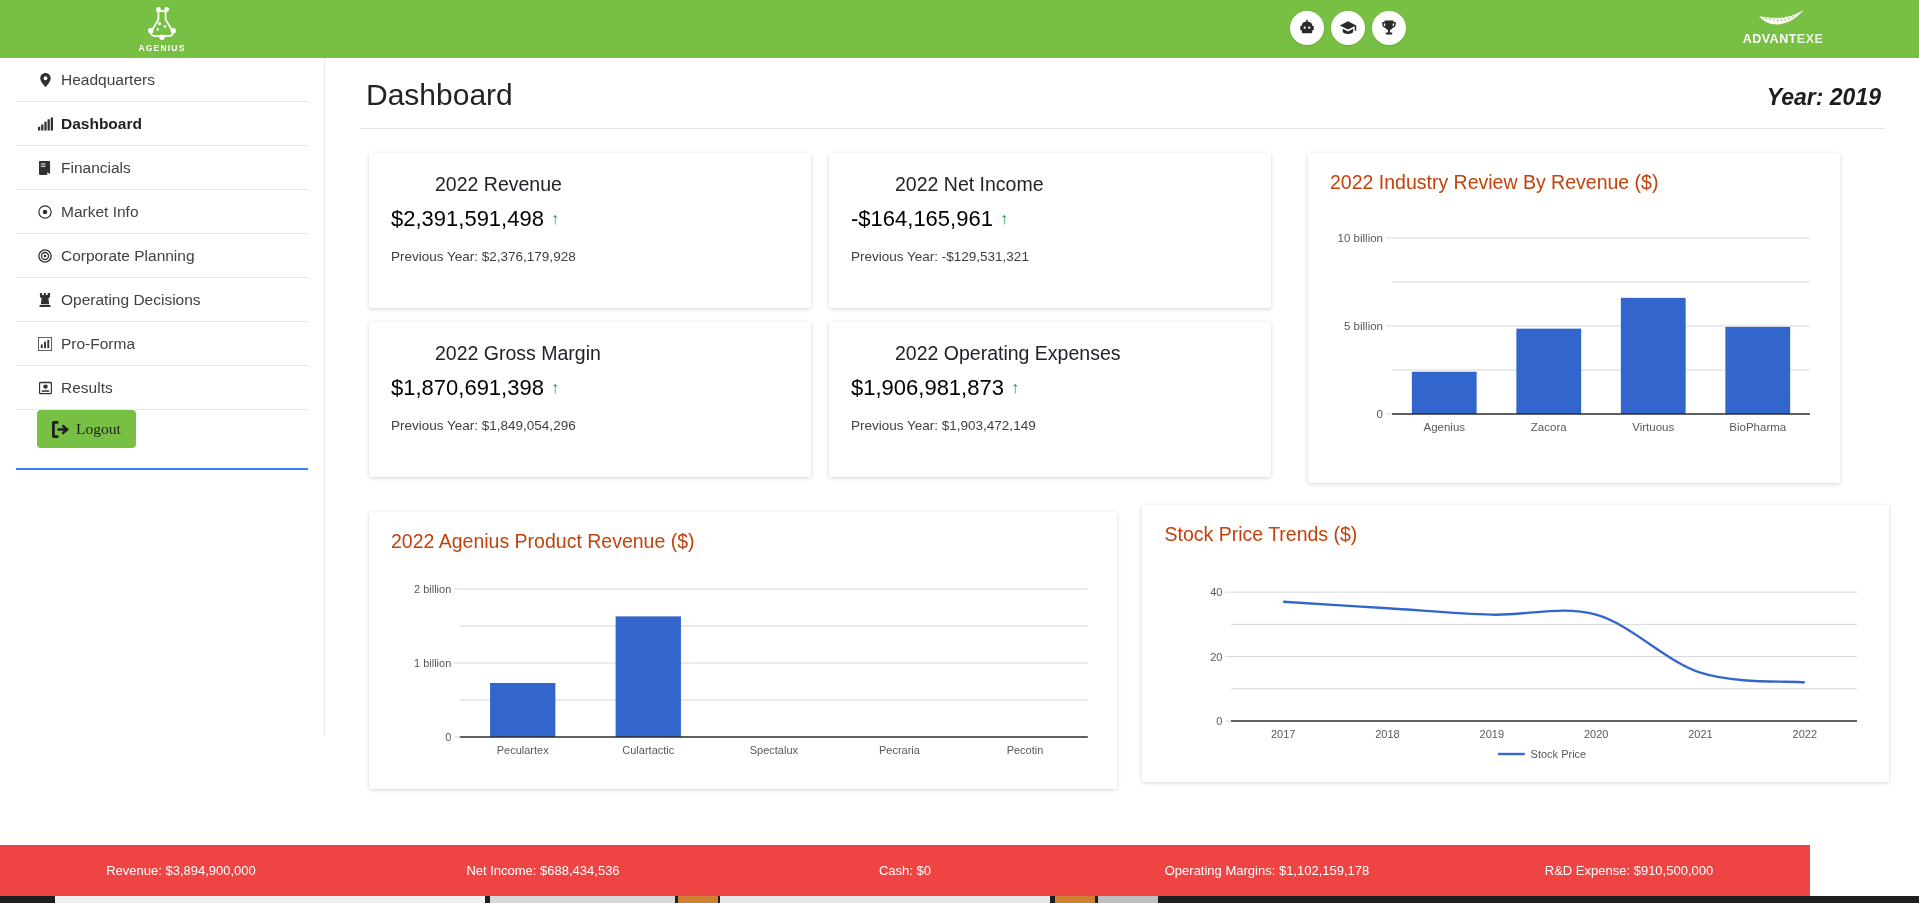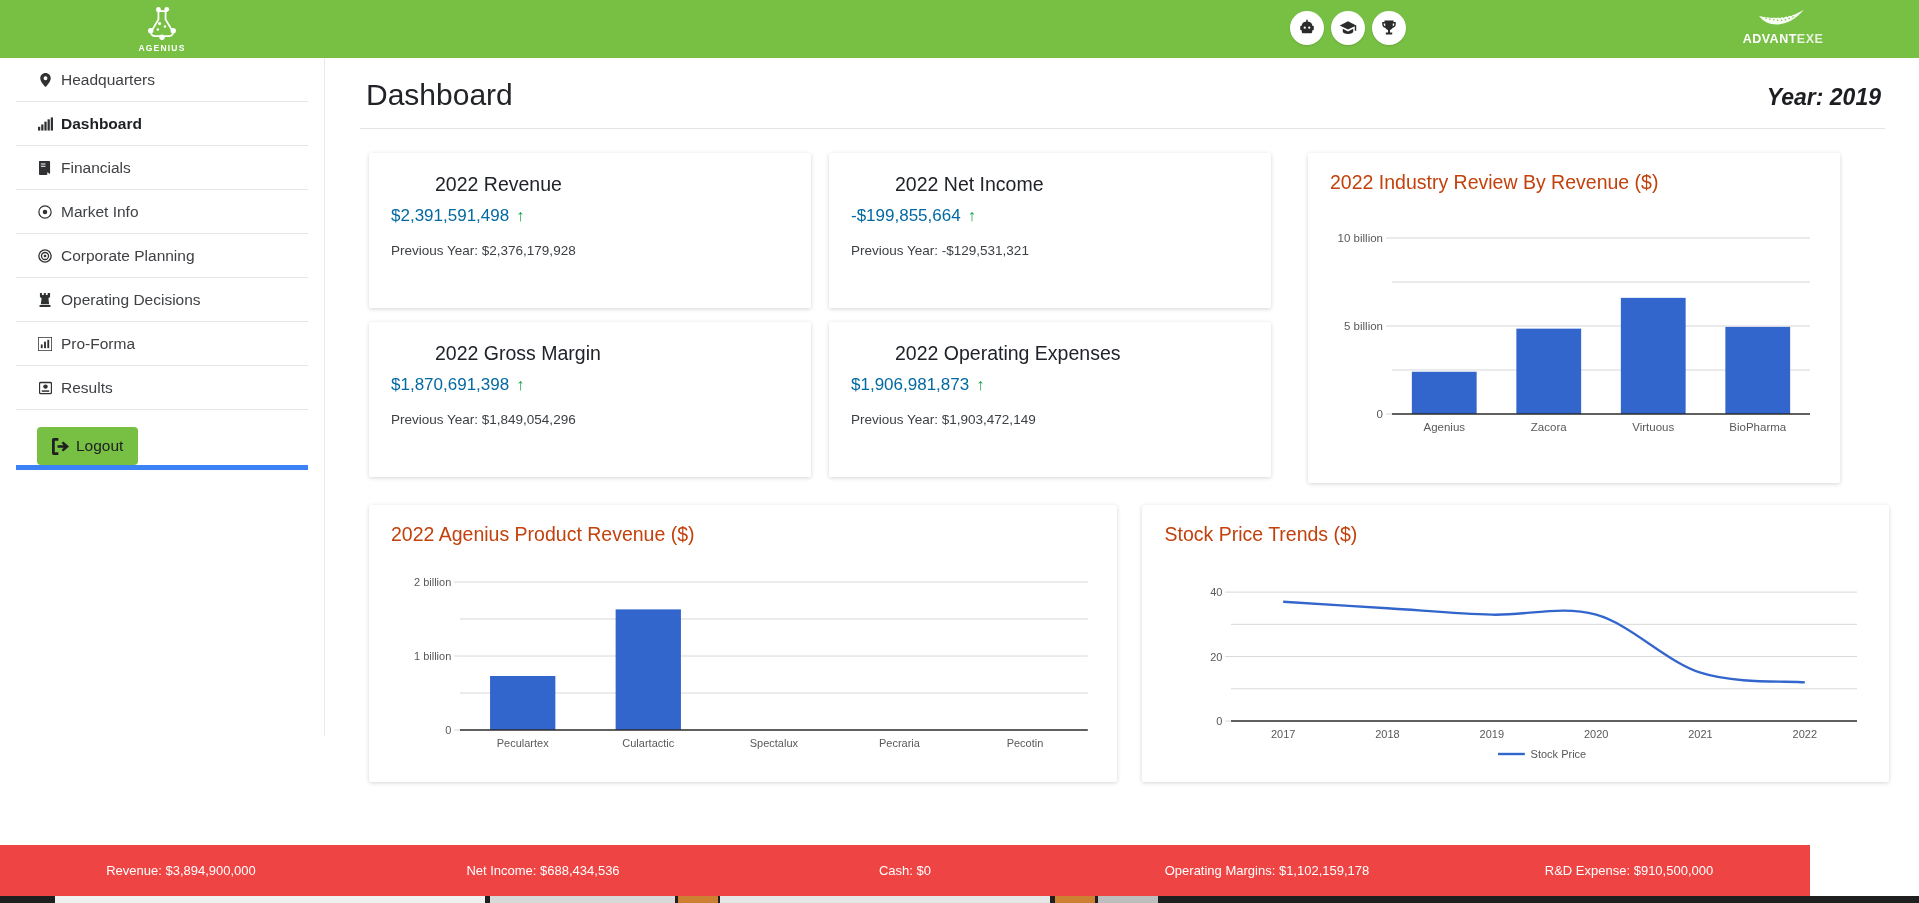--- a/index.html
+++ b/index.html
@@ -67,22 +67,22 @@
     padding-left: 21px;
     font-size: 15.5px;
     color: #3f4145;
     cursor: pointer;
     gap: 8px;
   }
   .nav-item.active { font-weight: bold; color: #1d1f22; }
   .nav-ico { width: 16px; display: inline-flex; justify-content: center; align-items: center; }
   .nav-ico svg { fill: #2f3133; }
   .logout-row {
-    height: 60px; display: flex; align-items: flex-end;
-    padding-left: 21px; border-bottom: 5px solid #3b82f6;
+    height: 60px; display: flex; align-items: flex-start;
+    padding-left: 21px; border-bottom: 2px solid #3b82f6; font-family: Liberation Serif, serif;
   }
   .logout-btn {
     background: #77c043; color: #1d1f22;
     border: none; border-radius: 4px;
     height: 38px; padding: 0 15px;
     font-size: 15.5px; font-family: inherit;
     display: inline-flex; align-items: center; gap: 7px;
     cursor: pointer;
   }
   .logout-btn svg { fill: #1d1f22; width: 17px; height: 17px; }
@@ -111,35 +111,35 @@
     box-shadow: 0 1px 4px rgba(0,0,0,.17);
     border-radius: 2px;
   }
   .kpi-card {
     width: 442px; height: 155px;
     margin: 0 9px 14px 9px;
     padding: 20px 22px 0 22px;
   }
   .kpi-title { font-size: 19.5px; color: #20232a; margin-bottom: 10px; margin-left: 44px; }
   .kpi-value-row { display: flex; align-items: center; gap: 7px; margin-bottom: 17px; }
-  .kpi-value { font-size: 17px; color: #0369a1; }
+  .kpi-value { font-size: 22px; color: #000000; }
   .kpi-arrow { color: #14a347; font-size: 16px; font-weight: bold; line-height: 1; }
   .kpi-prev { font-size: 13.5px; color: #3c3f43; }
 
   .chart-card-right {
     width: 532px; height: 330px;
     margin-left: 28px;
     padding: 18px 22px 0 22px;
   }
   .chart-title { font-size: 19.5px; color: #c2410c; }
 
   .content-row-2 { display: flex; margin-top: 14px; padding-left: 4px; }
   .chart-card-wide {
     width: 780px; height: 277px;
-    margin: 0 9px; padding: 18px 22px 0 22px;
+    margin: 7px 9px; padding: 18px 22px 0 22px;
   }
   .chart-card-wide2 {
     width: 778px; height: 277px;
     margin-left: 16px; padding: 18px 22px 0 22px;
   }
 
   
   .plot { position: relative; width: 100%; }
   .plot svg { display: block; width: 100%; height: 100%; overflow: visible; }
   .ax-label { font-size: 11.5px; fill: #58595b; font-family: "Liberation Sans", sans-serif; }
@@ -376,21 +376,21 @@
           <span class="kpi-arrow">↑</span>
         </div>
         <div class="kpi-prev">Previous Year: $1,849,054,296</div>
       </div>
     </div>
 
     <div class="kpi-col">
       <div class="card kpi-card">
         <div class="kpi-title">2022 Net Income</div>
         <div class="kpi-value-row">
-          <span class="kpi-value">-$199,855,664</span>
+          <span class="kpi-value">-$164,165,961</span>
           <span class="kpi-arrow">↑</span>
         </div>
         <div class="kpi-prev">Previous Year: -$129,531,321</div>
       </div>
 
       <div class="card kpi-card">
         <div class="kpi-title">2022 Operating Expenses</div>
         <div class="kpi-value-row">
           <span class="kpi-value">$1,906,981,873</span>
           <span class="kpi-arrow">↑</span>

